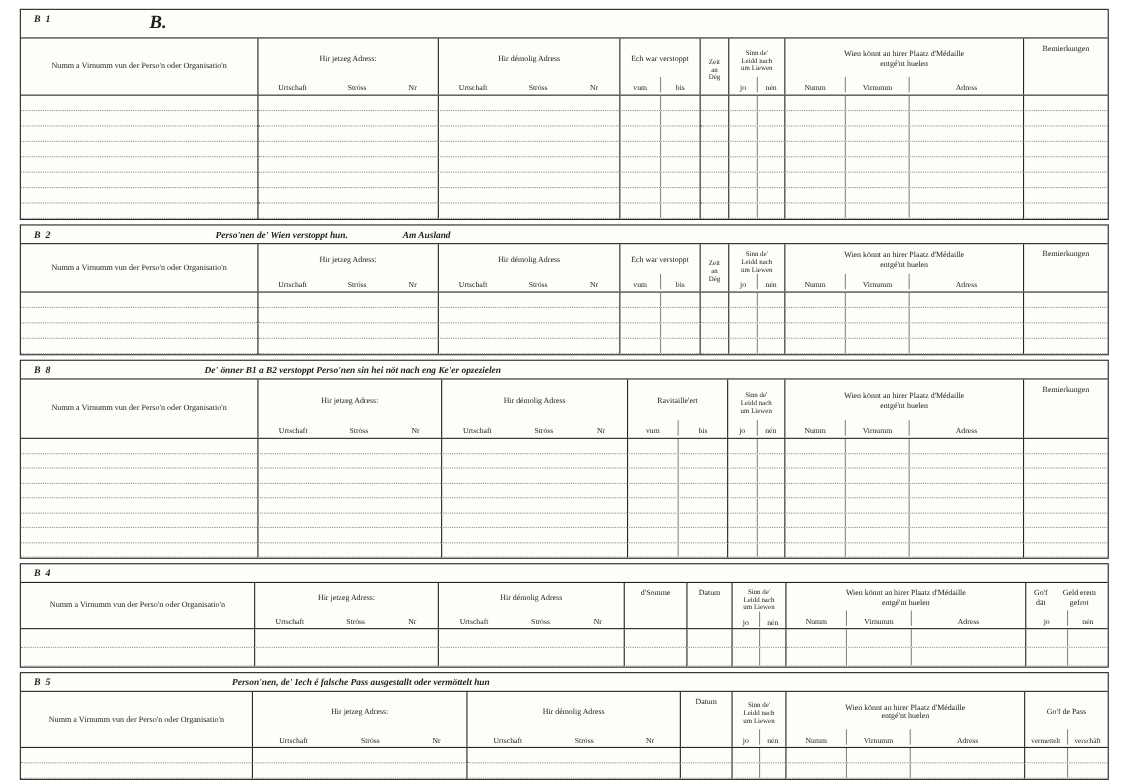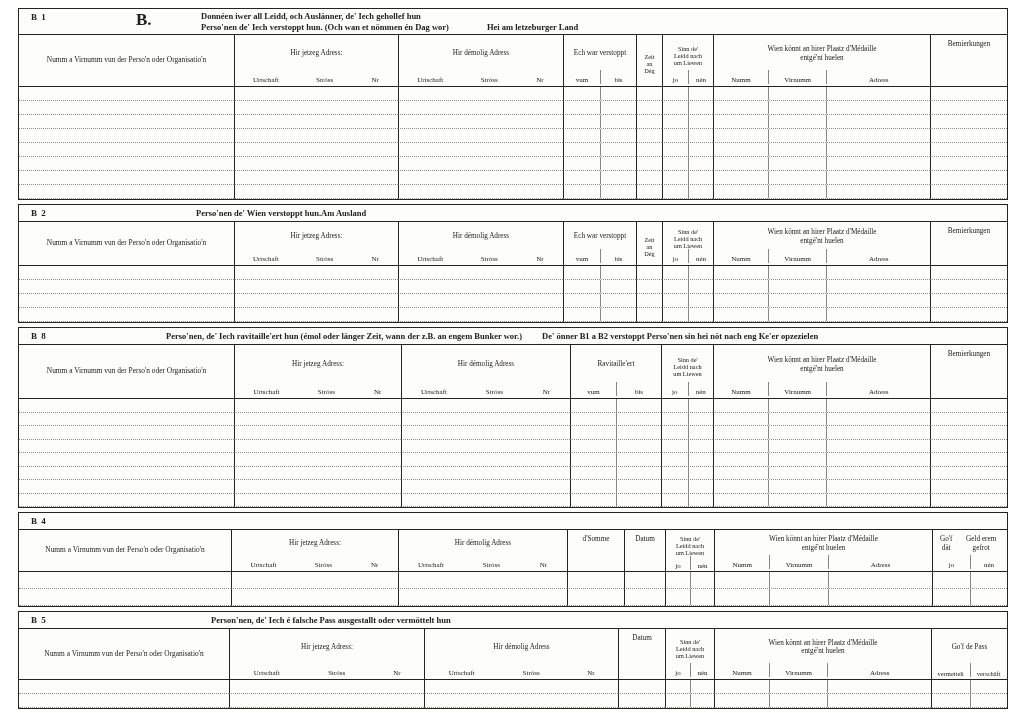--- a/index.html
+++ b/index.html
@@ -20,31 +20,31 @@
   .sec{
     width:990px;background:var(--paper);
     border:1.8px solid var(--line);
   }
   .sec + .sec{margin-top:4px}
   
   .band{
     display:flex;align-items:flex-start;
     border-bottom:1.6px solid var(--line);
     font-weight:bold;font-size:8.5px;line-height:16px;
-    padding-left:12px;white-space:nowrap;
+    padding-left:12px;white-space:nowrap;font-style:italic;
   }
   .band-tall{height:26px}
   .band-slim{height:17px}
   .sec-id{font-size:9px;letter-spacing:1px}
   .w105{width:105px}.w165{width:165px}.w135{width:135px}.w160{width:160px}.w180{width:180px}
   .big-letter{width:65px;font-size:17px;line-height:22px;font-weight:bold}
   .b1titles{padding-top:2px;line-height:11px;font-size:8.5px}
   .b1line2{display:flex}
   .b1line2 .right{margin-left:38px}
-  .b2sub{}
+  .b2sub{margin-left:50px}
   .b3note{margin-left:20px}
   
   .grid{display:grid}
   .g12{grid-template-columns:215px 164px 165px 73px 26px 51px 217px 1fr}
   .g3 {grid-template-columns:215px 167px 169px 91px 52px 217px 1fr}
   .g4 {grid-template-columns:212px 167px 169px 57px 41px 49px 218px 1fr}
   .g5 {grid-template-columns:210px 195px 194px 47px 49px 217px 1fr}
   .hdr{border-bottom:1.6px solid var(--line);font-size:7px}
   .h52{height:52px}.h44{height:44px}.h54{height:54px}.h42{height:42px}.h51{height:51px}
   .hdr > div{border-left:1.3px solid var(--line)}
@@ -74,27 +74,20 @@
 </style>
 </head>
 <body>
 
 <div class="sheet">
 
   <section class="sec">
     <div class="band band-tall">
       <span class="sec-id w105">B 1</span>
       <span class="big-letter">B.</span>
-      <div class="b1titles">
-        <div>Donnéen iwer all Leidd, och Auslänner, de' Iech gehollef hun</div>
-        <div class="b1line2">
-          <span>Perso'nen de' Iech verstoppt hun. (Och wan et nömmen én Dag wor)</span>
-          <span class="right">Hei am letzeburger Land</span>
-        </div>
-      </div>
     </div>
     <div class="grid g12 hdr h52">
       <div class="hc">
         <div class="gt person-label">Numm a Virnumm vun der Perso'n oder Organisatio'n</div>
       </div>
       <div class="hc">
         <div class="gt">Hir jetzeg Adress:</div>
         <div class="subs subs3a">
           <span class="nd">Urtschaft</span>
           <span class="nd">Stróss</span>
@@ -455,21 +448,20 @@
           <span class="dv"></span>
           <span class="dv"></span>
         </div>
       <div></div>
     </div>
   </section>
 
   <section class="sec">
     <div class="band band-slim">
       <span class="sec-id w135">B 8</span>
-      <span>Perso'nen, de' Iech ravitaille'ert hun (émol oder länger Zeit, wann der z.B. an engem Bunker wor.)</span>
       <span class="b3note">De' önner B1 a B2 verstoppt Perso'nen sin hei nöt nach eng Ke'er opzezielen</span>
     </div>
     <div class="grid g3 hdr h54">
       <div class="hc">
         <div class="gt person-label">Numm a Virnumm vun der Perso'n oder Organisatio'n</div>
       </div>
       <div class="hc">
         <div class="gt">Hir jetzeg Adress:</div>
         <div class="subs subs3a">
           <span class="nd">Urtschaft</span>

